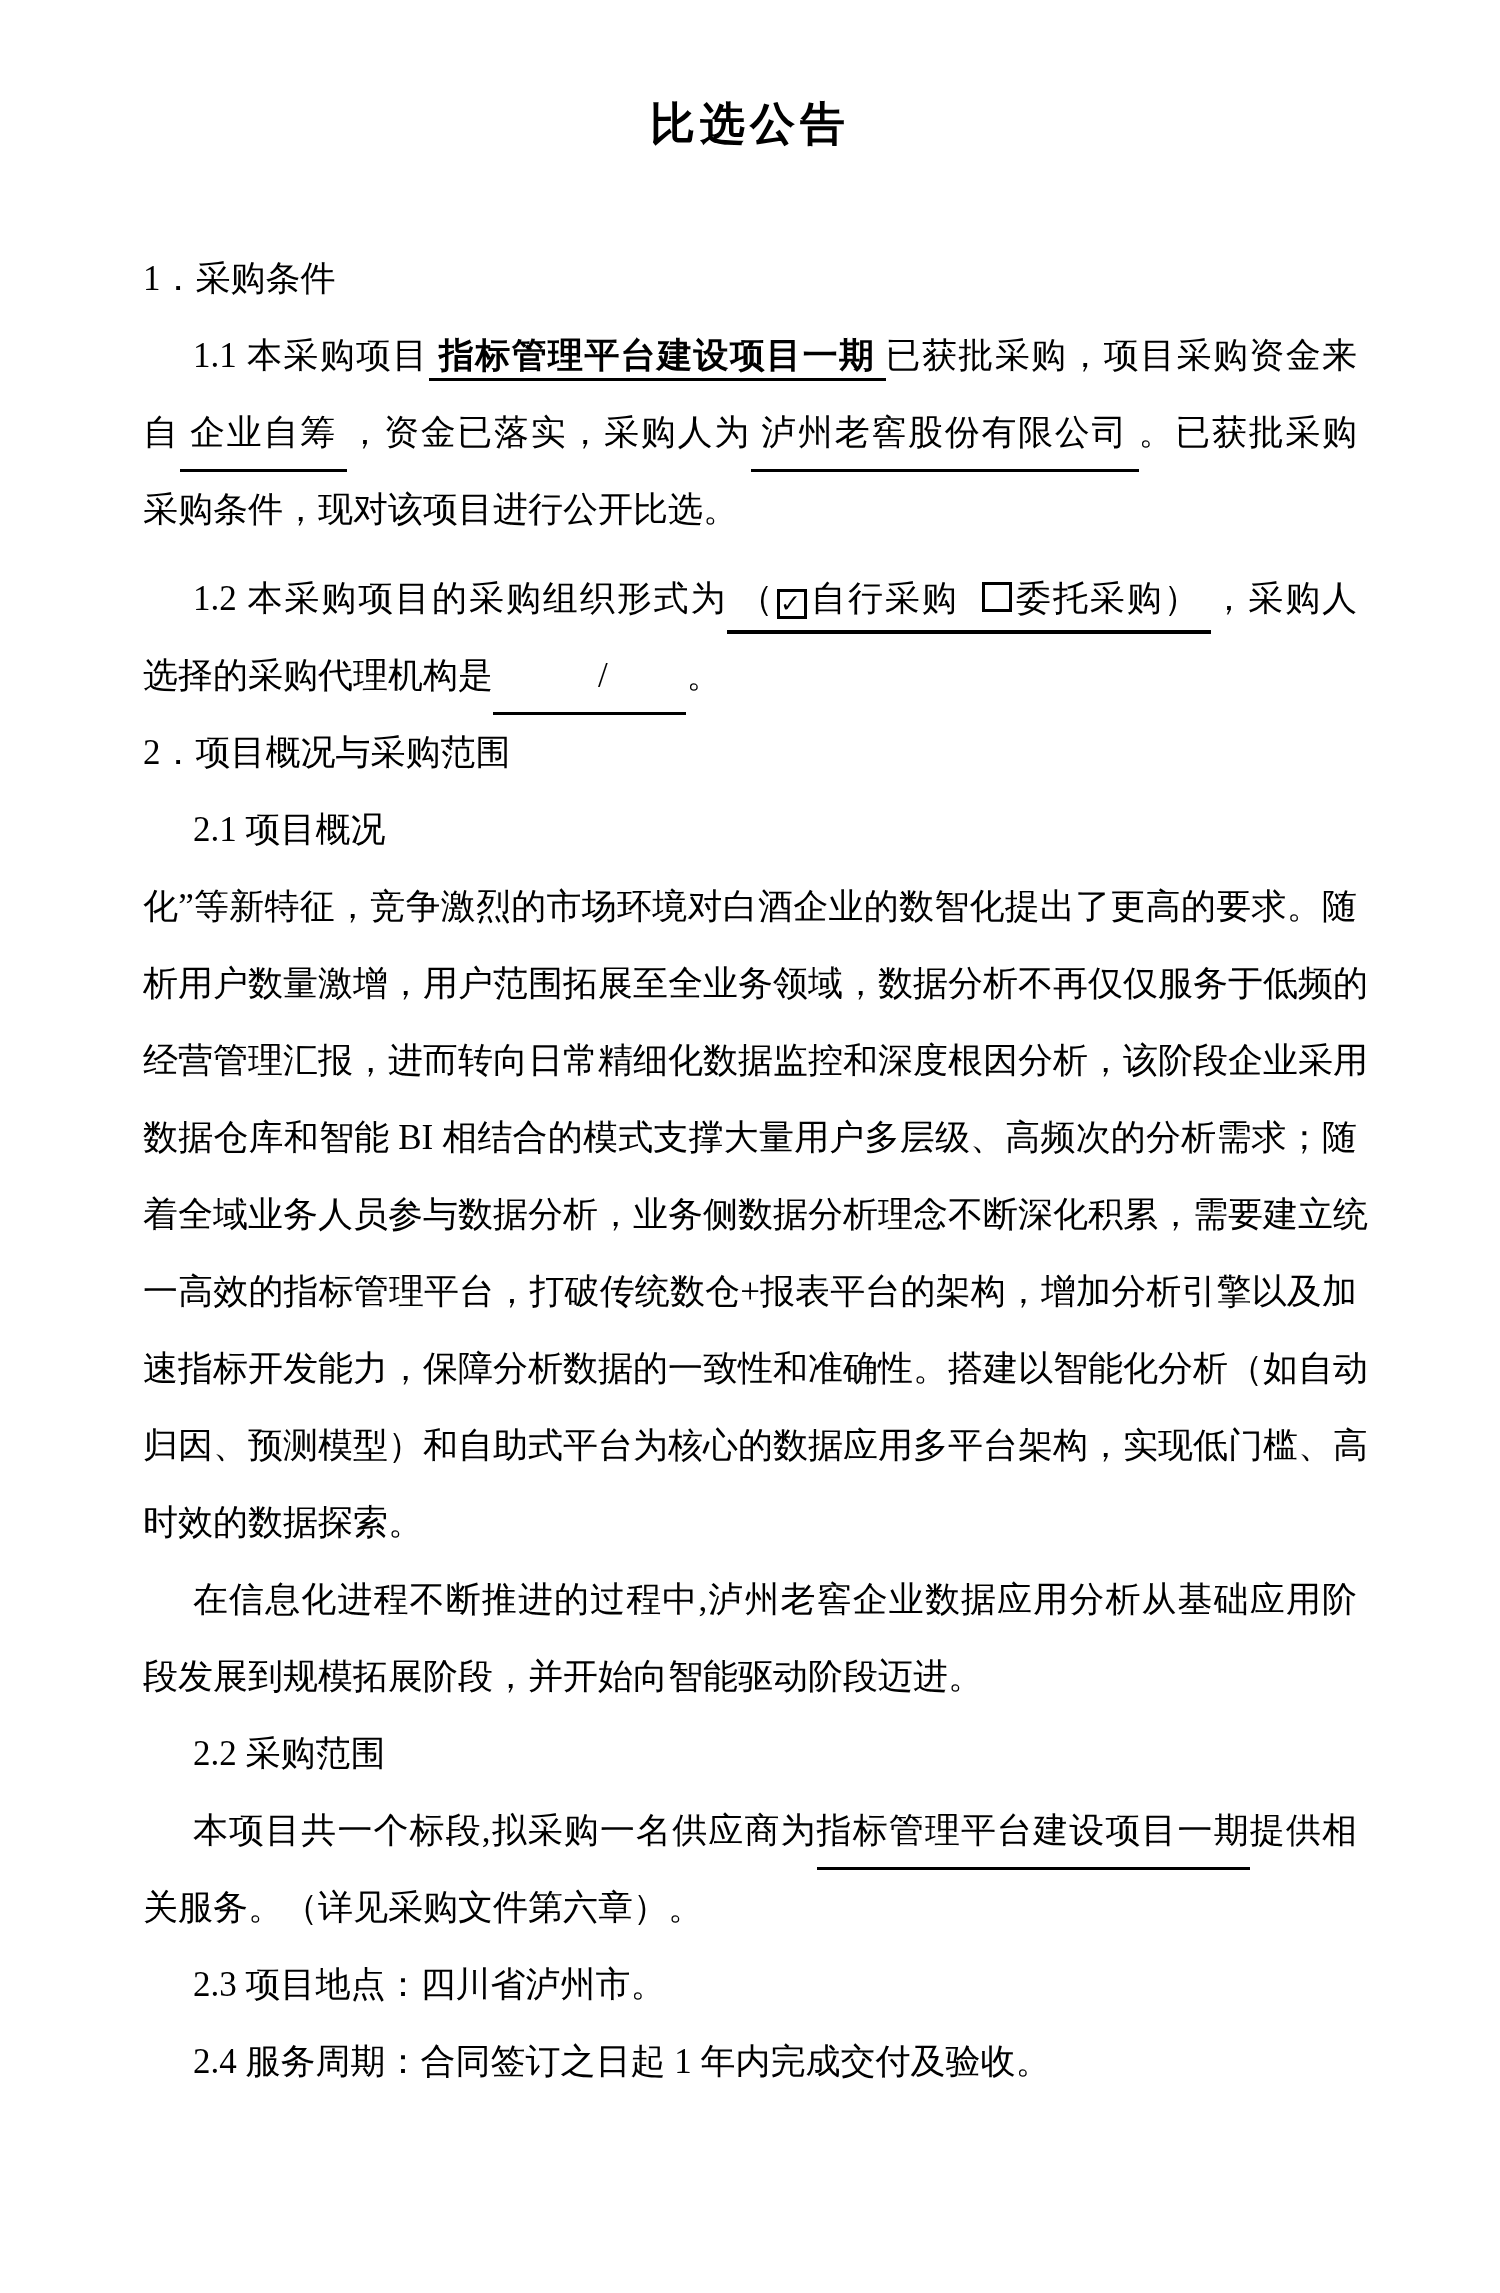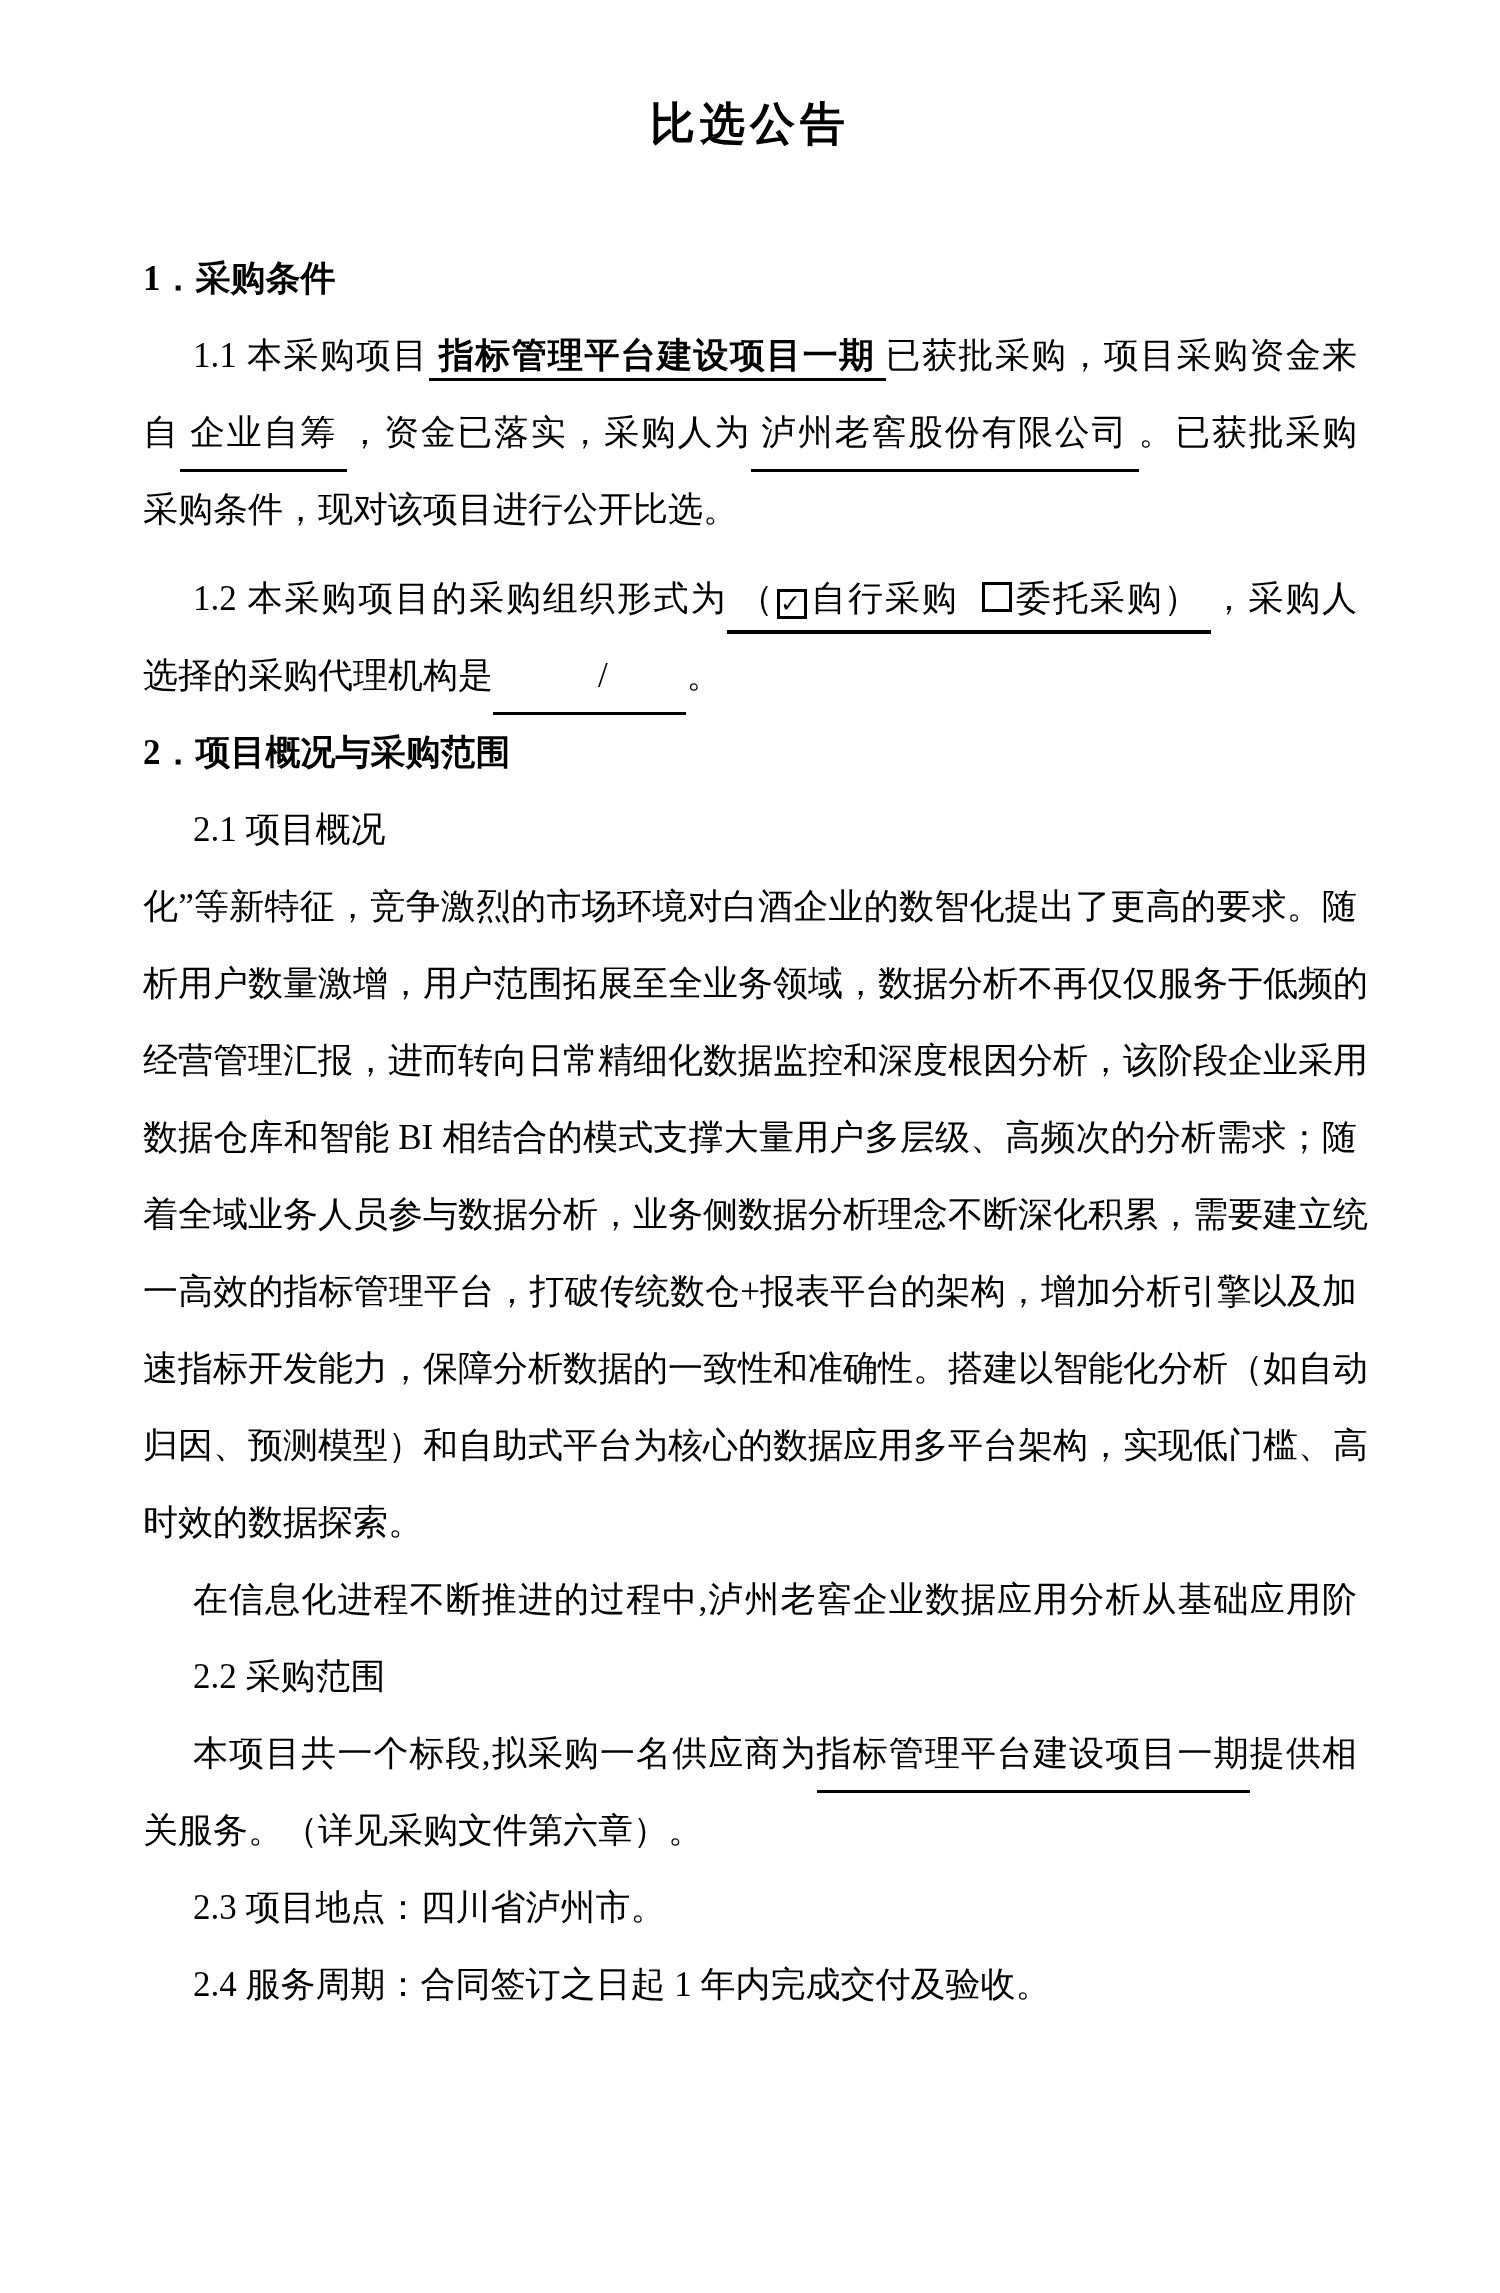--- a/index.html
+++ b/index.html
@@ -30,21 +30,21 @@
     font-size: 35px;
     line-height: 77px;
     height: 77px;
     text-align: justify;
     text-align-last: justify;
     white-space: nowrap;
     overflow: visible;
   }
   .ln.last { text-align-last: left; }
   .ln.indent { padding-left: 50px; }
-  .heading { font-weight: bold; text-align-last: left; }
+  .heading { font-weight: normal; text-align-last: left; }
   .gap-sm { margin-top: 12px; }
   .u  { border-bottom: 3px solid #000; padding-bottom: 17px; }
   .bu { border-bottom: 3px solid #000; padding-bottom: 3px; font-weight: bold; }
   .u-thick { border-bottom: 4px solid #000; padding-bottom: 12px; }
   .pre { white-space: pre; }
   .cb {
     display: inline-block;
     width: 30px; height: 30px;
     border: 3px solid #000;
     box-sizing: border-box;
@@ -89,20 +89,21 @@
     <div class="ln">析用户数量激增，用户范围拓展至全业务领域，数据分析不再仅仅服务于低频的</div>
     <div class="ln">经营管理汇报，进而转向日常精细化数据监控和深度根因分析，该阶段企业采用</div>
     <div class="ln">数据仓库和智能 BI 相结合的模式支撑大量用户多层级、高频次的分析需求；随</div>
     <div class="ln">着全域业务人员参与数据分析，业务侧数据分析理念不断深化积累，需要建立统</div>
     <div class="ln">一高效的指标管理平台，打破传统数仓+报表平台的架构，增加分析引擎以及加</div>
     <div class="ln">速指标开发能力，保障分析数据的一致性和准确性。搭建以智能化分析（如自动</div>
     <div class="ln">归因、预测模型）和自助式平台为核心的数据应用多平台架构，实现低门槛、高</div>
     <div class="ln last">时效的数据探索。</div>
 
     <div class="ln indent">在信息化进程不断推进的过程中,泸州老窖企业数据应用分析从基础应用阶</div>
+    <div class="ln last">段发展到规模拓展阶段，并开始向智能驱动阶段迈进。</div>
 
     <div class="ln last indent">2.2 采购范围</div>
 
     <div class="ln indent">
       <span>本项目共一个标段,拟采购一名供应商为</span><span class="u">指标管理平台建设项目一期</span><span>提供相</span>
     </div>
     <div class="ln last">关服务。（详见采购文件第六章）。</div>
 
     <div class="ln last indent">2.3 项目地点：四川省泸州市。</div>
     <div class="ln last indent">2.4 服务周期：合同签订之日起 1 年内完成交付及验收。</div>

